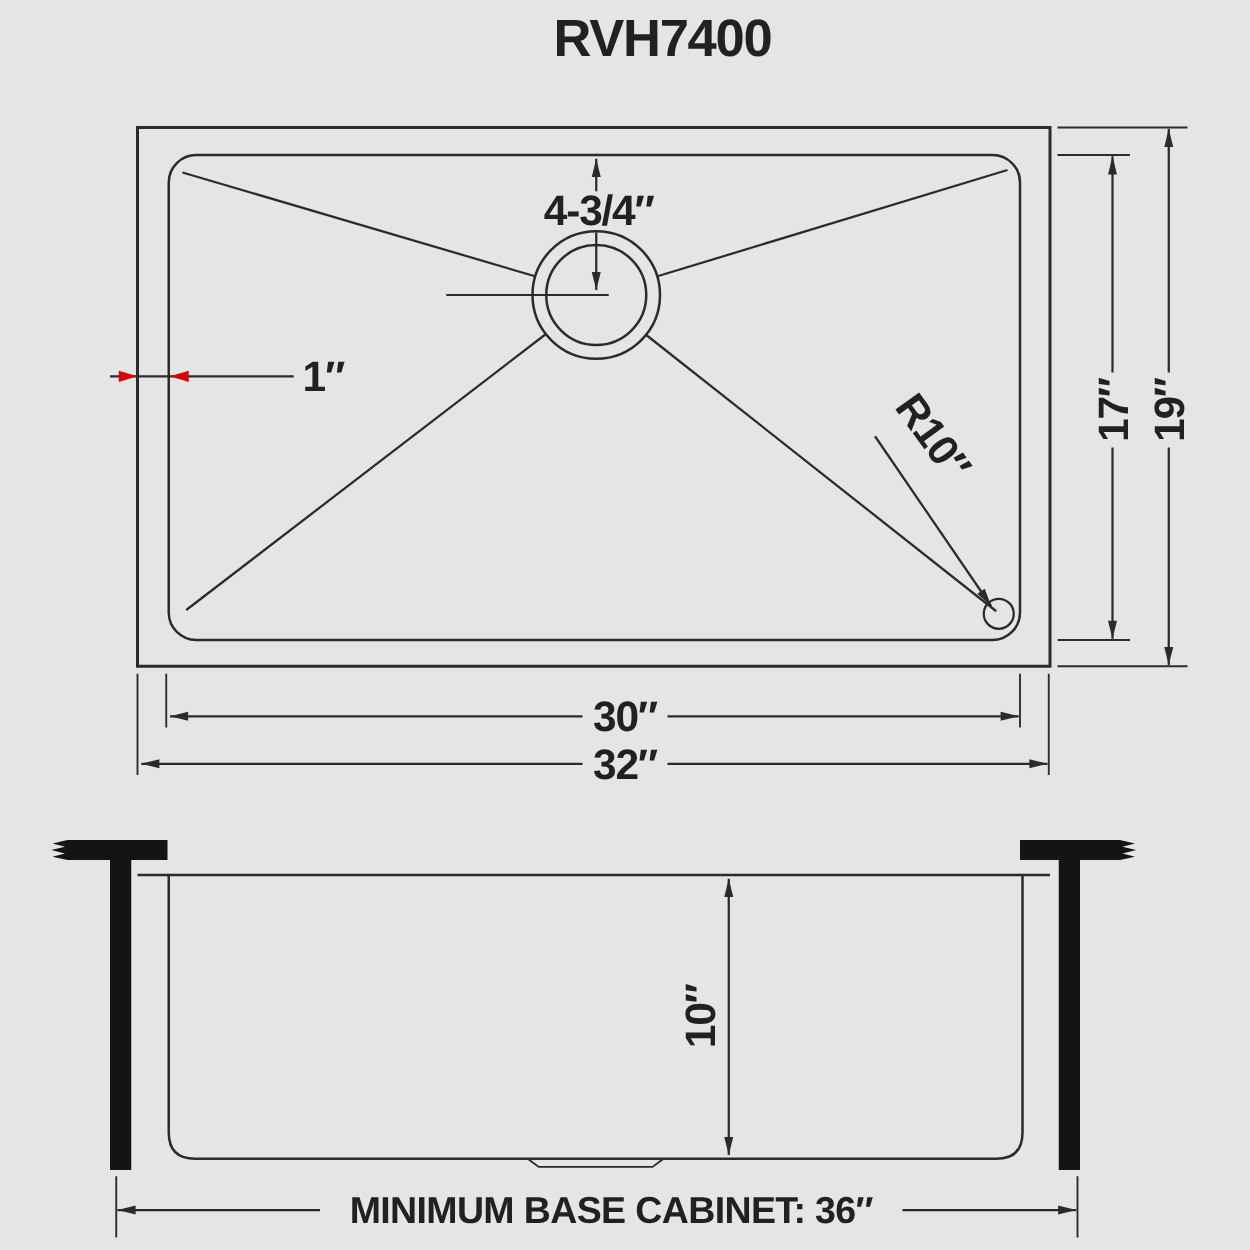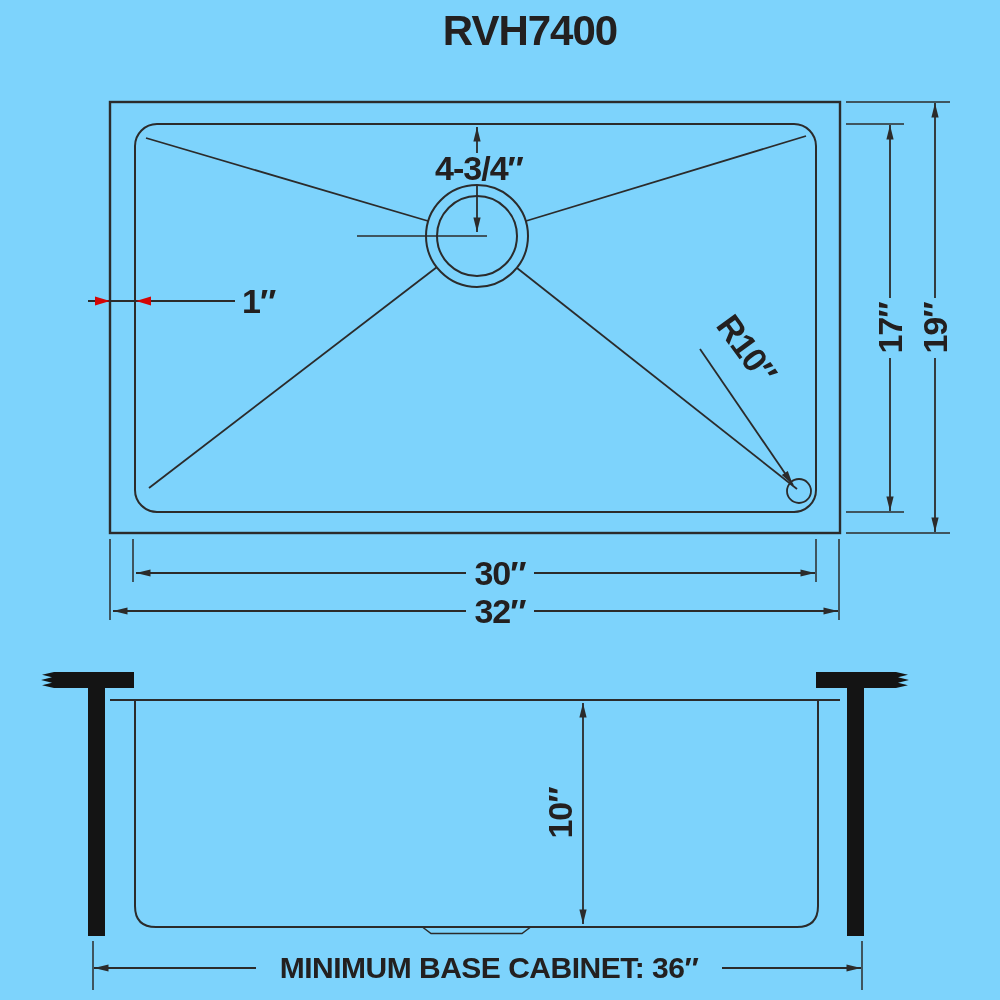--- a/index.html
+++ b/index.html
@@ -1,16 +1,16 @@
 <!DOCTYPE html>
 <html><head>
 <meta charset="utf-8">
 <style>
   html,body{margin:0;padding:0;background:#ffffff;}
-  .page{position:relative;width:1000px;height:1000px;background:#7dd3fc;overflow:hidden;
+  .page{position:relative;width:1000px;height:1000px;background:#e5e5e5;overflow:hidden;
         font-family:"Liberation Sans","DejaVu Sans",sans-serif;}
   svg{display:block;}
   .ln{stroke:#2b2b2b;fill:none;stroke-width:1.8;}
   .ln-thick{stroke:#2b2b2b;fill:none;stroke-width:2.4;}
   .ln-med{stroke:#2b2b2b;fill:none;stroke-width:2;}
   .ln-thin{stroke:#2b2b2b;fill:none;stroke-width:1.5;}
   .solid{fill:#141414;stroke:none;}
   .red{fill:#d40505;stroke:none;}
   .t{fill:#232020;font-weight:bold;font-family:"Liberation Sans","DejaVu Sans",sans-serif;}
   .t-title{font-size:42px;letter-spacing:-1px;}

